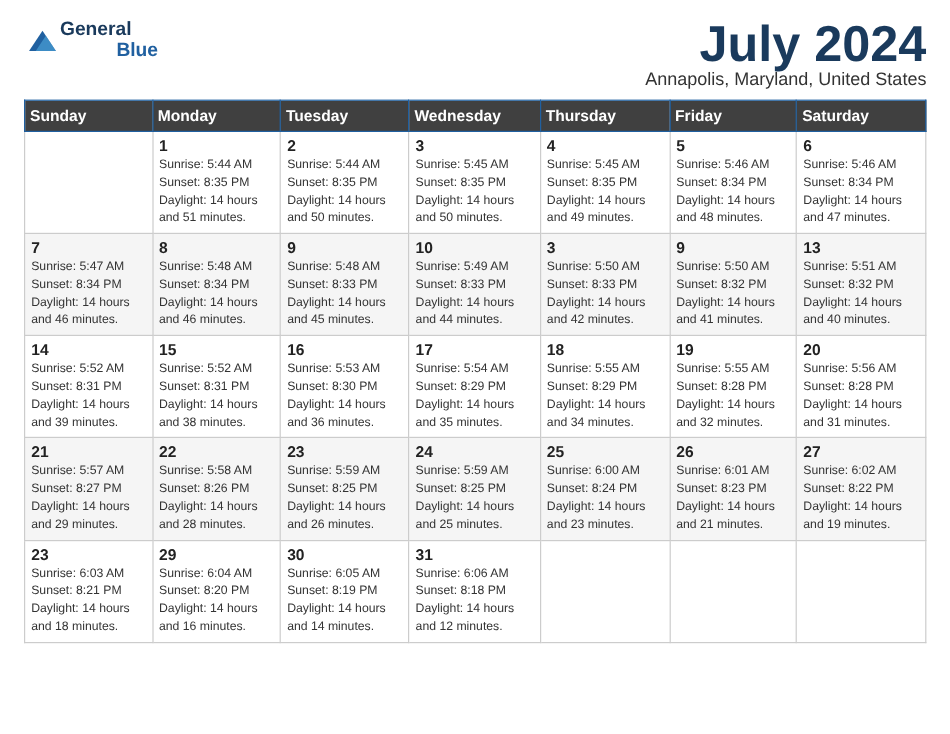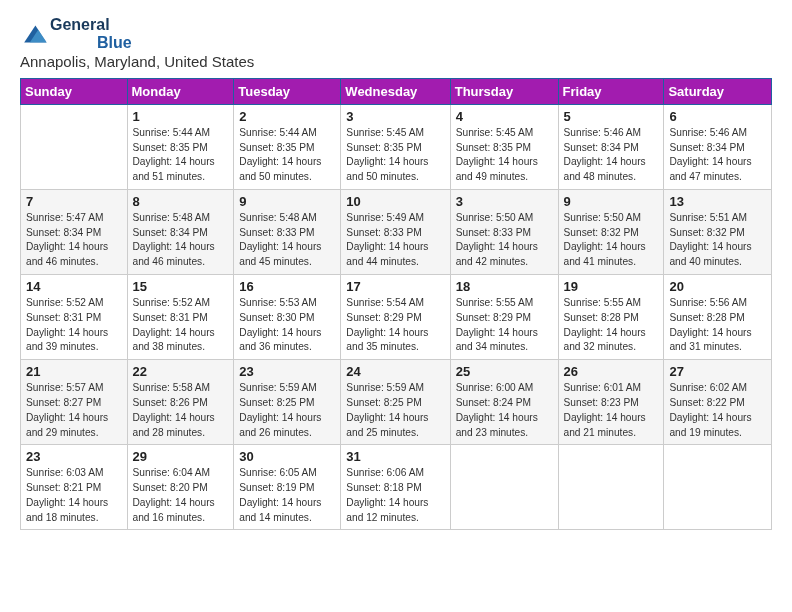--- a/index.html
+++ b/index.html
@@ -12,21 +12,20 @@
     }
     .page {
       width: 792px;
       padding: 16px 20px 10px 20px;
     }
     .header {
       display: flex;
       justify-content: space-between;
       align-items: flex-start;
       margin-bottom: 8px;
-      flex-direction: column;
     }
     .logo {
       display: flex;
       align-items: center;
       gap: 2px;
     }
     .logo-icon {
       width: 28px;
       height: 28px;
     }
@@ -43,21 +42,21 @@
       font-size: 15px;
       color: #333;
       margin-top: 0;
     }
     .calendar {
       width: 100%;
       border-collapse: collapse;
       font-size: 10.5px;
     }
     .calendar thead tr th {
-      background-color: #a21caf;
+      background-color: #404040;
       color: #fff;
       padding: 5px 4px;
       text-align: left;
       font-size: 13px;
       font-weight: bold;
       border: 1px solid #2060a0;
     }
     .calendar tbody tr td {
       border: 1px solid #ccc;
       padding: 4px 5px;
@@ -99,20 +98,21 @@
       <div>
         <div style="font-size:16px;font-weight:bold;color:#1a3a5c;line-height:1.15;">
           <span>General</span>
         </div>
         <div style="font-size:16px;font-weight:bold;color:#2060a0;line-height:1.15;margin-left:47px;">
           <span>Blue</span>
         </div>
       </div>
     </div>
     <div class="title-block">
+      <div class="month-title">July 2024</div>
       <div class="location">Annapolis, Maryland, United States</div>
     </div>
   </div>
 
   <table class="calendar">
     <thead>
       <tr>
         <th>Sunday</th>
         <th>Monday</th>
         <th>Tuesday</th>

